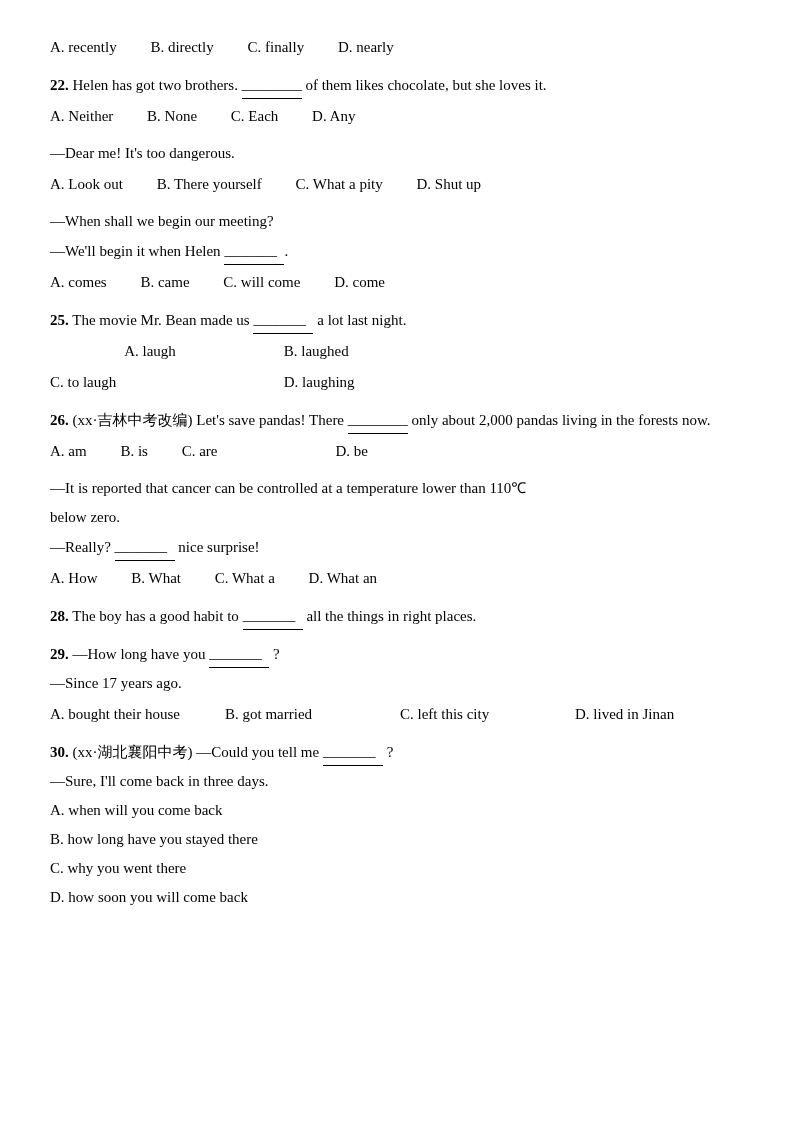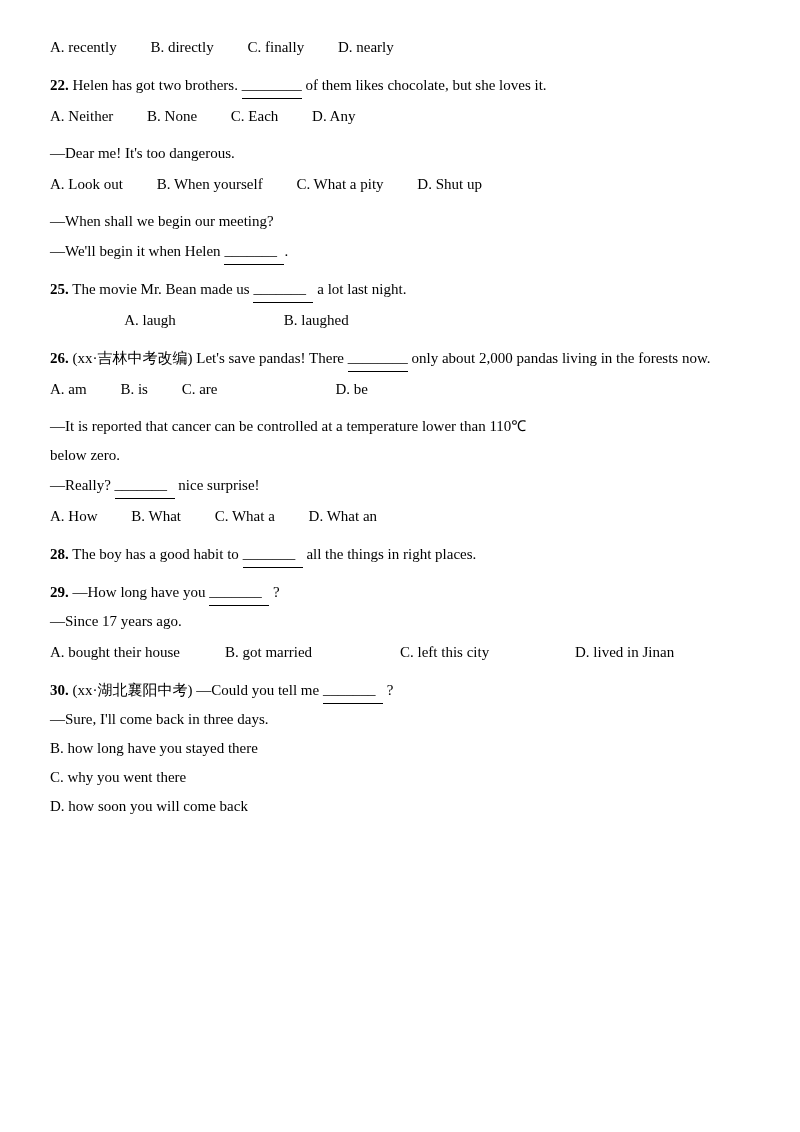--- a/index.html
+++ b/index.html
@@ -69,46 +69,56 @@
     <span class="option-item">B. None</span>
     <span class="option-item">C. Each</span>
     <span class="option-item">D. Any</span>
   </div>
 </div>
 
 <div class="question-block">
   <div class="line">—Dear me! It's too dangerous.</div>
   <div class="options-row">
     <span class="option-item">A. Look out</span>
-    <span class="option-item">B. When yourself</span>
+    <span class="option-item">B. There yourself</span>
     <span class="option-item">C. What a pity</span>
     <span class="option-item">D. Shut up</span>
   </div>
 </div>
 
 <div class="question-block">
   <div class="line">—When shall we begin our meeting?</div>
   <div class="line">
     <span>—We'll begin it when Helen</span>
     <span class="blank">_______</span><span>.</span>
+  </div>
+  <div class="options-row">
+    <span class="option-item">A. comes</span>
+    <span class="option-item">B. came</span>
+    <span class="option-item">C. will come</span>
+    <span class="option-item">D. come</span>
   </div>
 </div>
 
 <div class="question-block">
   <div class="line">
     <span class="bold">25.</span>
     <span>The movie</span>
     <span class="italic">Mr. Bean</span>
     <span>made us</span>
     <span class="blank">_______</span>
     <span>a lot last night.</span>
   </div>
   <div class="options-row">
     <span class="option-item" style="min-width:200px;text-align:center;">A. laugh</span>
     <span class="option-item">B. laughed</span>
+  </div>
+  <div class="options-row">
+    <span class="option-item" style="min-width:200px;">C. to laugh</span>
+    <span class="option-item">D. laughing</span>
   </div>
 </div>
 
 <div class="question-block">
   <div class="line">
     <span class="bold">26.</span>
     <span>(xx·吉林中考改编)</span>
     <span>Let's save pandas! There</span>
     <span class="blank">________</span>
     <span>only about 2,000 pandas living in the forests now.</span>
@@ -164,16 +174,17 @@
 
 <div class="question-block">
   <div class="line">
     <span class="bold">30.</span>
     <span>(xx·湖北襄阳中考)</span>
     <span>—Could you tell me</span>
     <span class="blank">_______</span>
     <span>?</span>
   </div>
   <div class="line">—Sure, I'll come back in three days.</div>
+  <div class="line">A. when will you come back</div>
   <div class="line">B. how long have you stayed there</div>
   <div class="line">C. why you went there</div>
   <div class="line">D. how soon you will come back</div>
 </div>
 
 </body></html>

